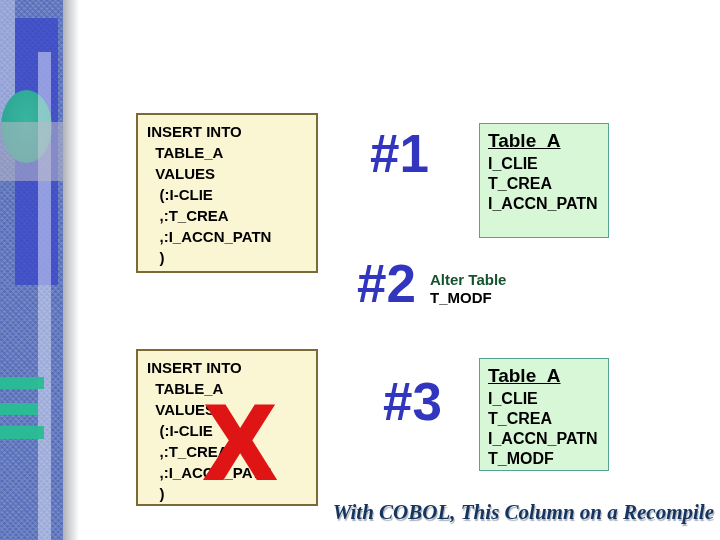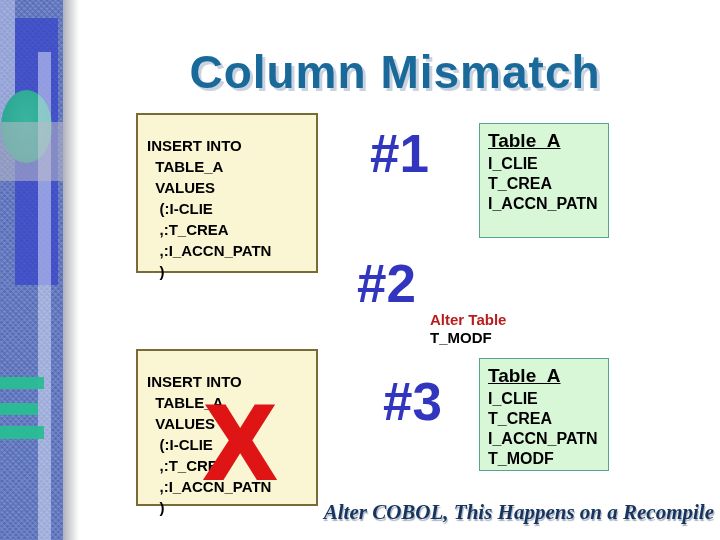--- a/index.html
+++ b/index.html
@@ -34,33 +34,33 @@
   }
   
   .title{
     position:absolute;left:70px;right:0;top:49px;text-align:center;
     font-size:46px;font-weight:bold;letter-spacing:1px;line-height:1;
     color:#1A699B;text-shadow:3px 3px 0 #C9D2DF;
   }
   
   .code-box{
     position:absolute;left:136px;width:182px;box-sizing:border-box;
-    background:#FAF5D2;border:2px solid #7A6A35;padding:20px 4px 0 9px;
+    background:#FAF5D2;border:2px solid #7A6A35;padding:6px 4px 0 9px;
   }
   .code-box.top{top:113px;height:160px;}
   .code-box.bottom{top:349px;height:157px;}
   .code-line{white-space:pre;font-size:15px;font-weight:bold;line-height:21px;color:#000000;}
   
   .step{position:absolute;font-size:53px;font-weight:bold;line-height:1;color:#3236BE;}
   .step.s1{left:370px;top:127px;}
   .step.s2{left:357px;top:257px;}
   .step.s3{left:383px;top:375px;}
   
   .alter-note{position:absolute;left:430px;top:271px;font-size:15px;font-weight:bold;line-height:18px;}
-  .alter-note .blue{color:#b91c1c;margin-top:40px;}
+  .alter-note .blue{color:#14532d;}
   .alter-note .black{color:#000000;}
   
   .table-box{
     position:absolute;left:479px;width:130px;box-sizing:border-box;
     background:#D8F7D6;border:1px solid #55A492;padding:6px 6px 0 8px;
   }
   .table-box.top{top:123px;height:115px;}
   .table-box.bottom{top:358px;height:113px;}
   .table-title{
     font-size:19px;font-weight:bold;color:#000000;text-decoration:underline;
@@ -91,21 +91,20 @@
     <div class="band-royal"></div>
     <div class="band-ellipse"></div>
     <div class="band-vstripe"></div>
     <div class="band-gray"></div>
     <div class="band-green g1"></div>
     <div class="band-green g2"></div>
     <div class="band-green g3"></div>
   </div>
   <div class="band-shadow"></div>
 
-  <div class="title">Column Mismatch</div>
 
   <div class="code-box top">
     <div class="code-line">INSERT INTO</div>
     <div class="code-line">  TABLE_A</div>
     <div class="code-line">  VALUES</div>
     <div class="code-line">   (:I-CLIE</div>
     <div class="code-line">   ,:T_CREA</div>
     <div class="code-line">   ,:I_ACCN_PATN</div>
     <div class="code-line">   )</div>
   </div>
@@ -138,15 +137,15 @@
   <div class="x-mark">X</div>
 
   <div class="table-box bottom">
     <div class="table-title">Table_A</div>
     <div class="table-col">I_CLIE</div>
     <div class="table-col">T_CREA</div>
     <div class="table-col">I_ACCN_PATN</div>
     <div class="table-col">T_MODF</div>
   </div>
 
-  <div class="footer">Alter COBOL, This Happens on a Recompile</div>
+  <div class="footer">With COBOL, This Column on a Recompile</div>
 
 </div>
 
 </body></html>

